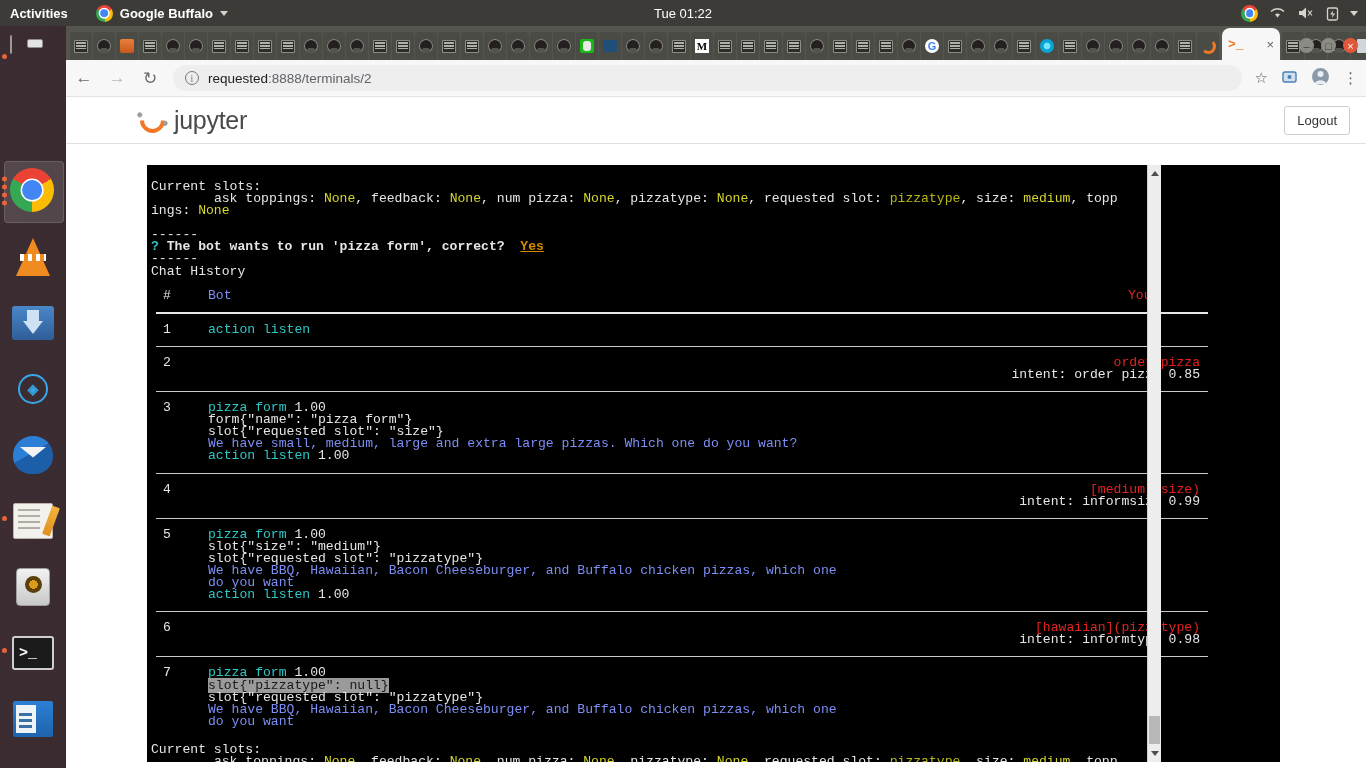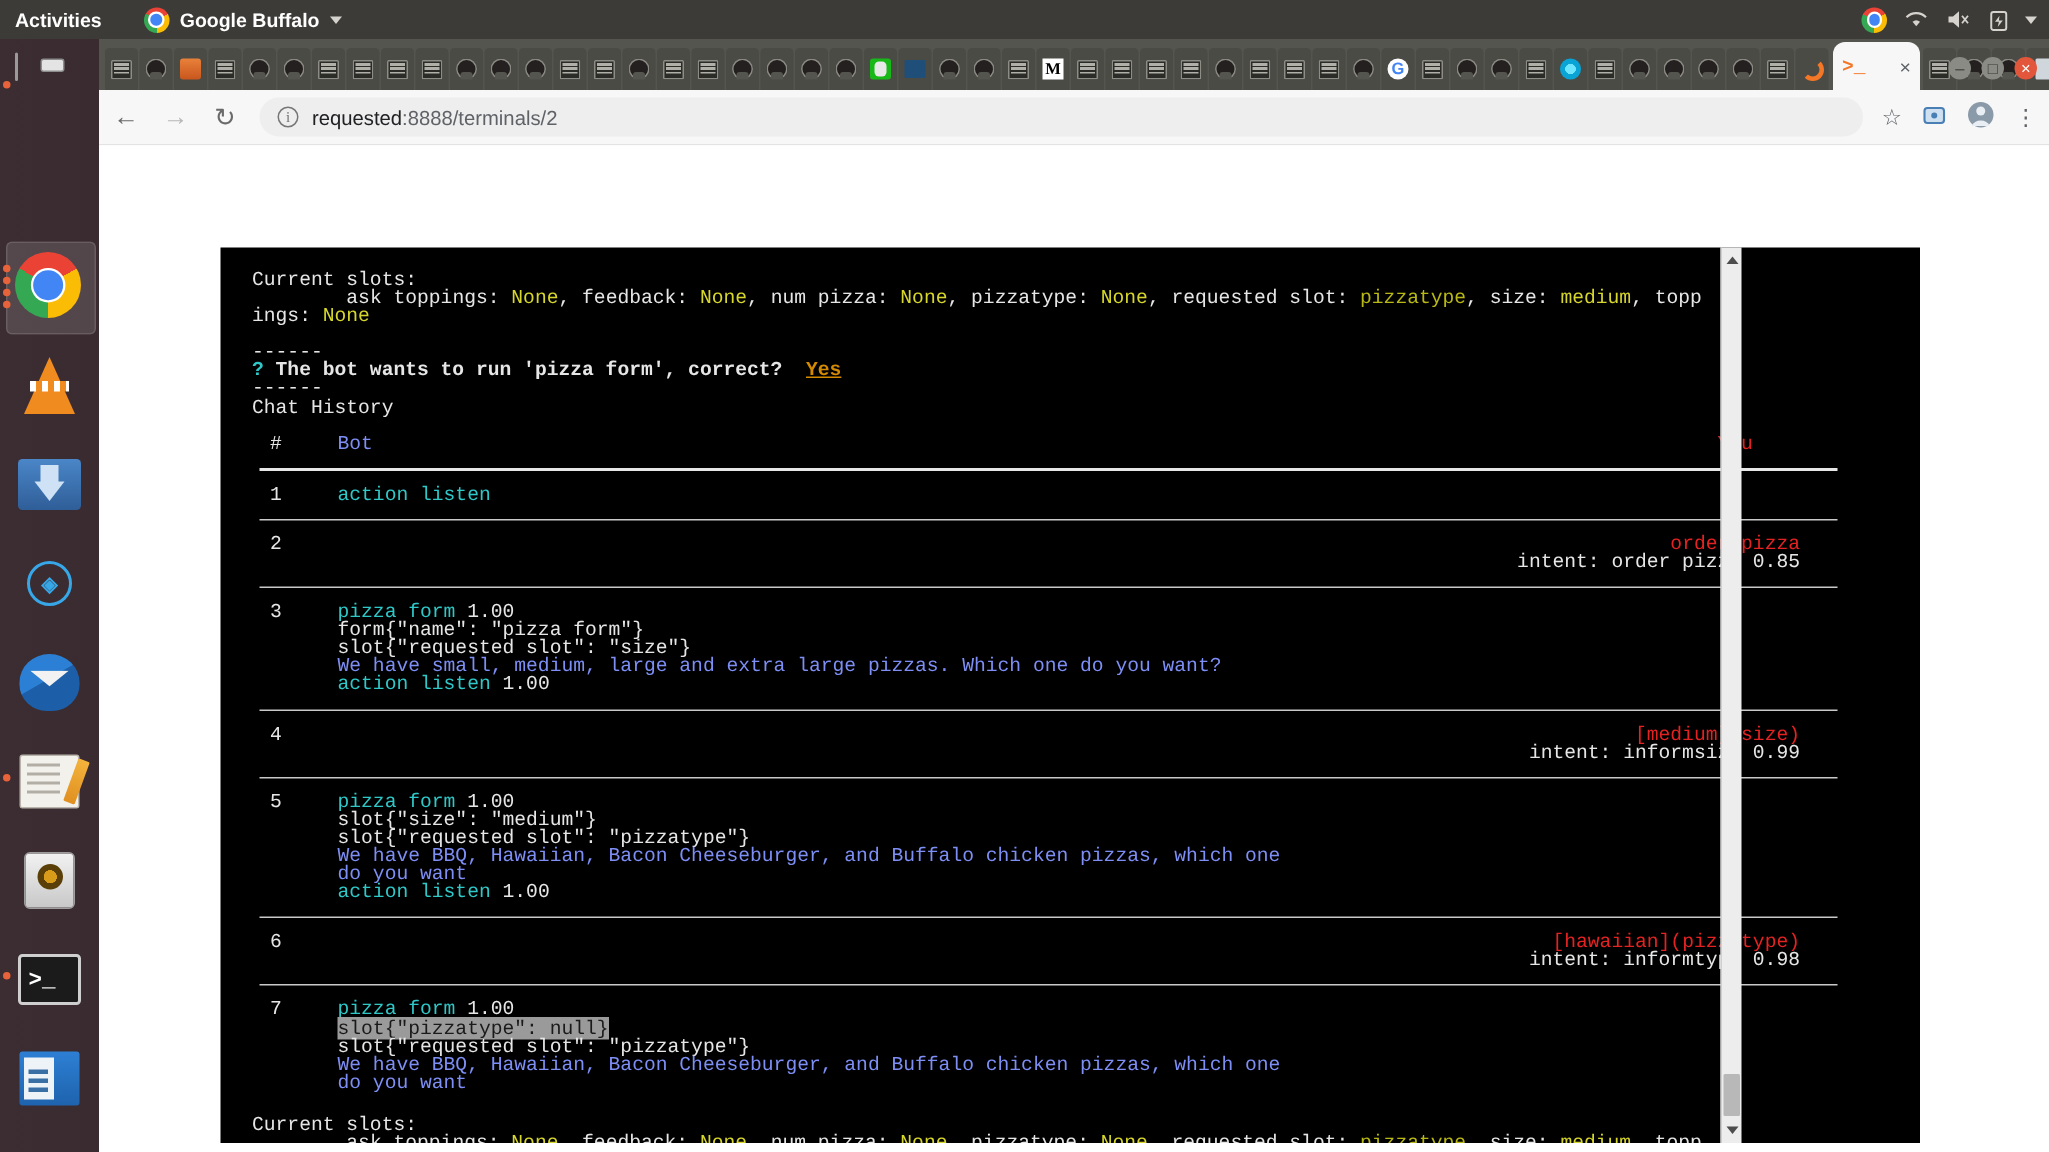--- a/index.html
+++ b/index.html
@@ -213,21 +213,21 @@
   }
   #jbody { background: #ffffff; padding: 14px 0 0 0; position: relative; height: 624px; }
 
   
   #term {
     position: absolute; left: 147px; top: 165px;
     width: 1133px; height: 597px;
     background: #000000; overflow: hidden;
     font-family: "Liberation Mono", monospace;
     font-size: 13.1px; line-height: 12.1px;
-    padding: 16px 0 0 21px;
+    padding: 16px 0 0 4px;
     white-space: pre;
   }
   #term .line { height: 12.1px; }
   .c-white  { color: #e6e6e6; }
   .c-yellow { color: #d6d62c; }
   .c-olive  { color: #b8b815; }
   .c-cyan   { color: #2fc8c8; }
   .c-blue   { color: #7d8ef5; }
   .c-red    { color: #e52222; }
   .c-green  { color: #2fc8c8; }
@@ -261,20 +261,21 @@
 </head>
 <body>
 
 <div id="topbar">
   <div class="tb-activities">Activities</div>
   <div class="tb-app">
     <span class="chrome-logo"></span>
     <span>Google Buffalo</span>
     <span class="tri-down"></span>
   </div>
+  <div class="tb-clock">Tue 01:22</div>
   <div class="tb-right">
     <span class="chrome-logo"></span>
     <svg width="17" height="14">
         <path d="M8.5 11.5 L11 8.5 A4 4 0 0 0 6 8.5 Z" fill="#d6d3ce"></path>
         <path d="M2 5.5 A9 9 0 0 1 15 5.5" stroke="#d6d3ce" stroke-width="1.4" fill="none"></path>
       </svg>
     <svg width="18" height="14">
         <path d="M2 5 h3 l4-3.5 v11 L5 9 H2 Z" fill="#d6d3ce"></path>
         <path d="M11 4.5 l4 5 M15 4.5 l-4 5" stroke="#d6d3ce" stroke-width="1.2"></path>
       </svg>
@@ -558,20 +559,27 @@
       <svg width="19" height="19">
           <circle cx="9.5" cy="9.5" r="8.5" fill="#8a9aa8"></circle>
           <circle cx="9.5" cy="7" r="3" fill="#e8eef3"></circle>
           <path d="M3.5 17 a6.5 6 0 0 1 12 0" fill="#e8eef3"></path>
         </svg>
     </span>
     <span class="tb-ic">⋮</span>
   </div>
 
   <div id="page">
+    <div id="jhead">
+      <div class="jlogo">
+        <span class="jmark"></span>
+        <span class="jtext">jupyter</span>
+      </div>
+      <div class="logout-btn">Logout</div>
+    </div>
     <div id="jbody"></div>
   </div>
 </div>
 
 <div id="term"><div class="line"><span class="c-white">Current slots:</span></div><div class="line"><span class="c-white">        </span><span class="c-white">ask toppings: </span><span class="c-yellow">None</span><span class="c-white">, feedback: </span><span class="c-yellow">None</span><span class="c-white">, num pizza: </span><span class="c-yellow">None</span><span class="c-white">, pizzatype: </span><span class="c-yellow">None</span><span class="c-white">, requested slot: </span><span class="c-olive">pizzatype</span><span class="c-white">, size: </span><span class="c-yellow">medium</span><span class="c-white">, topp</span></div><div class="line"><span class="c-white">ings: </span><span class="c-yellow">None</span></div><div style="height: 12px;"></div><div class="line"><span class="c-white">------</span></div><div class="line"><span class="c-green bold">? </span><span class="c-white bold">The bot wants to run 'pizza form', correct?</span><span class="c-white">  </span><span class="c-orange bold">Yes</span></div><div class="line"><span class="c-white">------</span></div><div class="line"><span class="c-white">Chat History</span></div><div style="height: 12px;"></div><div class="line" style="position: relative;"><span class="c-white" style="position: absolute; left: 12px;">#</span><span class="c-blue" style="position: absolute; left: 57px;">Bot</span><span class="c-red" style="position: absolute; left: 977px;">You</span></div><div style="height: 10px;"></div><div class="rule rule-head"></div><div style="height: 10px;"></div><div class="line" style="position: relative;"><span class="c-white" style="position: absolute; left: 12px;">1</span><span style="position: absolute; left: 57px;"><span class="c-cyan">action listen</span></span></div><div style="height: 10px;"></div><div class="rule"></div><div style="height: 10px;"></div><div class="line" style="position: relative;"><span class="c-white" style="position: absolute; left: 12px;">2</span><span style="position: absolute; right: 80px; text-align: right;"><span class="c-red">order pizza</span></span></div><div class="line" style="position: relative;"><span style="position: absolute; right: 80px; text-align: right;"><span class="c-white">intent: order pizza 0.85</span></span></div><div style="height: 10px;"></div><div class="rule"></div><div style="height: 10px;"></div><div class="line" style="position: relative;"><span class="c-white" style="position: absolute; left: 12px;">3</span><span style="position: absolute; left: 57px;"><span class="c-cyan">pizza form</span><span class="c-white"> 1.00</span></span></div><div class="line" style="position: relative;"><span style="position: absolute; left: 57px;"><span class="c-white">form{"name": "pizza form"}</span></span></div><div class="line" style="position: relative;"><span style="position: absolute; left: 57px;"><span class="c-white">slot{"requested slot": "size"}</span></span></div><div class="line" style="position: relative;"><span style="position: absolute; left: 57px;"><span class="c-blue">We have small, medium, large and extra large pizzas. Which one do you want?</span></span></div><div class="line" style="position: relative;"><span style="position: absolute; left: 57px;"><span class="c-cyan">action listen</span><span class="c-white"> 1.00</span></span></div><div style="height: 10px;"></div><div class="rule"></div><div style="height: 10px;"></div><div class="line" style="position: relative;"><span class="c-white" style="position: absolute; left: 12px;">4</span><span style="position: absolute; right: 80px; text-align: right;"><span class="c-red">[medium](size)</span></span></div><div class="line" style="position: relative;"><span style="position: absolute; right: 80px; text-align: right;"><span class="c-white">intent: informsize 0.99</span></span></div><div style="height: 10px;"></div><div class="rule"></div><div style="height: 10px;"></div><div class="line" style="position: relative;"><span class="c-white" style="position: absolute; left: 12px;">5</span><span style="position: absolute; left: 57px;"><span class="c-cyan">pizza form</span><span class="c-white"> 1.00</span></span></div><div class="line" style="position: relative;"><span style="position: absolute; left: 57px;"><span class="c-white">slot{"size": "medium"}</span></span></div><div class="line" style="position: relative;"><span style="position: absolute; left: 57px;"><span class="c-white">slot{"requested slot": "pizzatype"}</span></span></div><div class="line" style="position: relative;"><span style="position: absolute; left: 57px;"><span class="c-blue">We have BBQ, Hawaiian, Bacon Cheeseburger, and Buffalo chicken pizzas, which one</span></span></div><div class="line" style="position: relative;"><span style="position: absolute; left: 57px;"><span class="c-blue">do you want</span></span></div><div class="line" style="position: relative;"><span style="position: absolute; left: 57px;"><span class="c-cyan">action listen</span><span class="c-white"> 1.00</span></span></div><div style="height: 10px;"></div><div class="rule"></div><div style="height: 10px;"></div><div class="line" style="position: relative;"><span class="c-white" style="position: absolute; left: 12px;">6</span><span style="position: absolute; right: 80px; text-align: right;"><span class="c-red">[hawaiian](pizzatype)</span></span></div><div class="line" style="position: relative;"><span style="position: absolute; right: 80px; text-align: right;"><span class="c-white">intent: informtype 0.98</span></span></div><div style="height: 10px;"></div><div class="rule"></div><div style="height: 10px;"></div><div class="line" style="position: relative;"><span class="c-white" style="position: absolute; left: 12px;">7</span><span style="position: absolute; left: 57px;"><span class="c-cyan">pizza form</span><span class="c-white"> 1.00</span></span></div><div class="line" style="position: relative;"><span style="position: absolute; left: 57px;"><span class="c-white hl">slot{"pizzatype": null}</span></span></div><div class="line" style="position: relative;"><span style="position: absolute; left: 57px;"><span class="c-white">slot{"requested slot": "pizzatype"}</span></span></div><div class="line" style="position: relative;"><span style="position: absolute; left: 57px;"><span class="c-blue">We have BBQ, Hawaiian, Bacon Cheeseburger, and Buffalo chicken pizzas, which one</span></span></div><div class="line" style="position: relative;"><span style="position: absolute; left: 57px;"><span class="c-blue">do you want</span></span></div><div style="height: 10px;"></div><div style="height: 6px;"></div><div class="line"><span class="c-white">Current slots:</span></div><div class="line"><span class="c-white">        </span><span class="c-white">ask toppings: </span><span class="c-yellow">None</span><span class="c-white">, feedback: </span><span class="c-yellow">None</span><span class="c-white">, num pizza: </span><span class="c-yellow">None</span><span class="c-white">, pizzatype: </span><span class="c-yellow">None</span><span class="c-white">, requested slot: </span><span class="c-olive">pizzatype</span><span class="c-white">, size: </span><span class="c-yellow">medium</span><span class="c-white">, topp</span></div></div>
 <div id="tshadow">
   <div id="tscroll">
     <span class="arrow-up"></span>
     <span class="thumb"></span>
     <span class="arrow-dn"></span>

